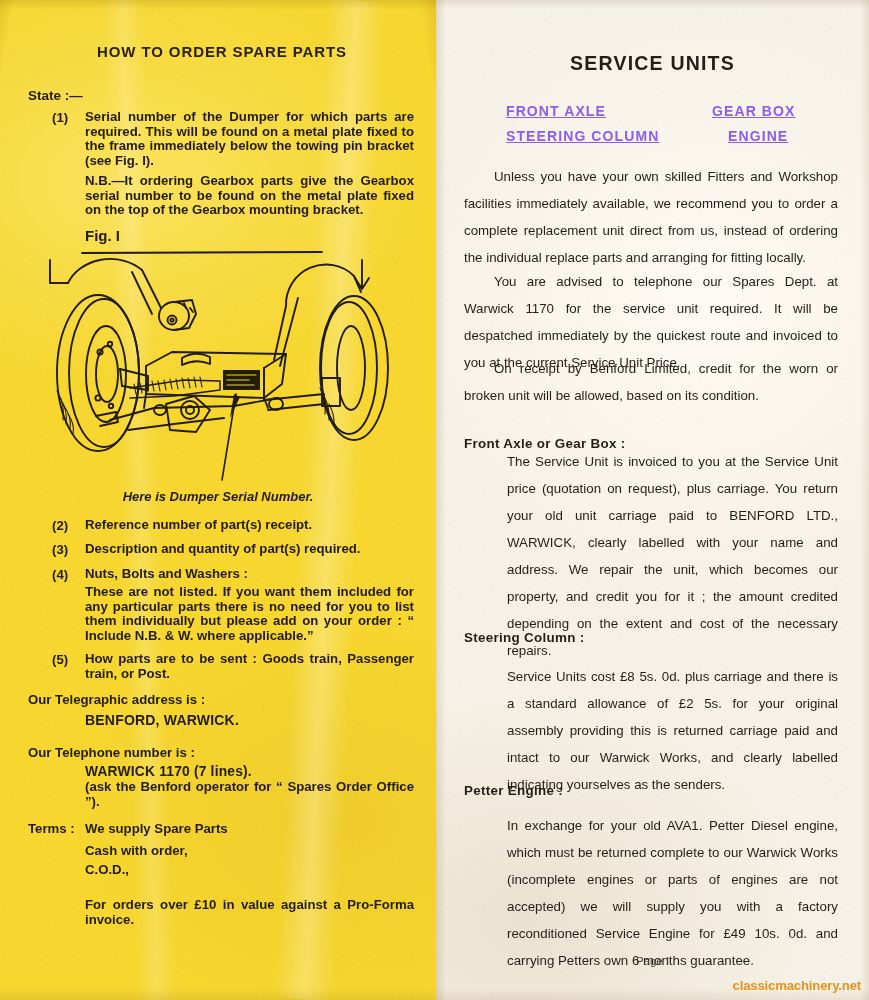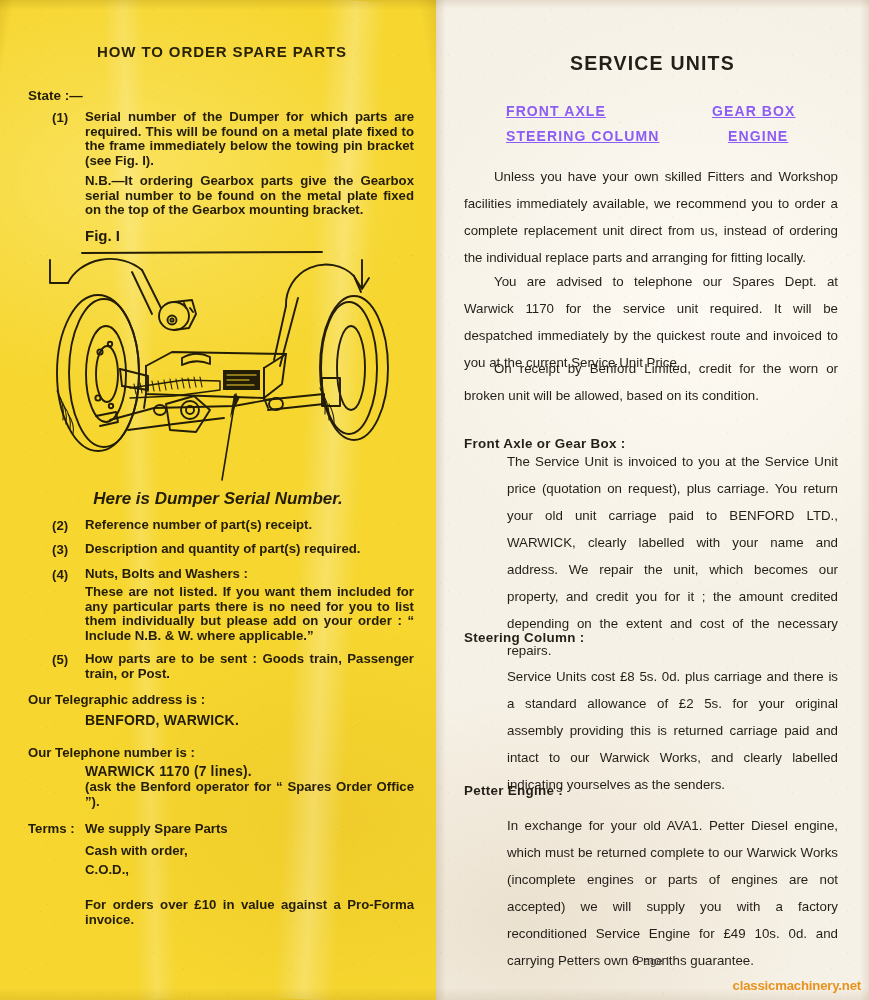--- a/index.html
+++ b/index.html
@@ -91,21 +91,21 @@
     text-align:justify;
     font-weight:600;
   }
   .sub-para {
     position:absolute; font-size:13.2px; color:#241d06;
     line-height:14.6px; text-align:justify; font-weight:600;
   }
   .figlabel { position:absolute; font-size:15px; color:#241d06; font-weight:600; }
   .figcaption {
     position:absolute; width:436px; text-align:center;
-    font-size:17px; font-style:italic; color:#241d06; font-weight:600;
+    font-size:13px; font-style:italic; color:#241d06; font-weight:600;
   }
   .lbl { position:absolute; font-size:13.2px; color:#241d06; font-weight:600; }
   .lbl.bold { font-weight:bold; letter-spacing:.2px; }
 
   
   .r-title {
     position:absolute; left:436px; top:52px; width:433px;
     text-align:center; font-size:19.5px; font-weight:bold;
     letter-spacing:1.2px; color:#231f18;
   }

